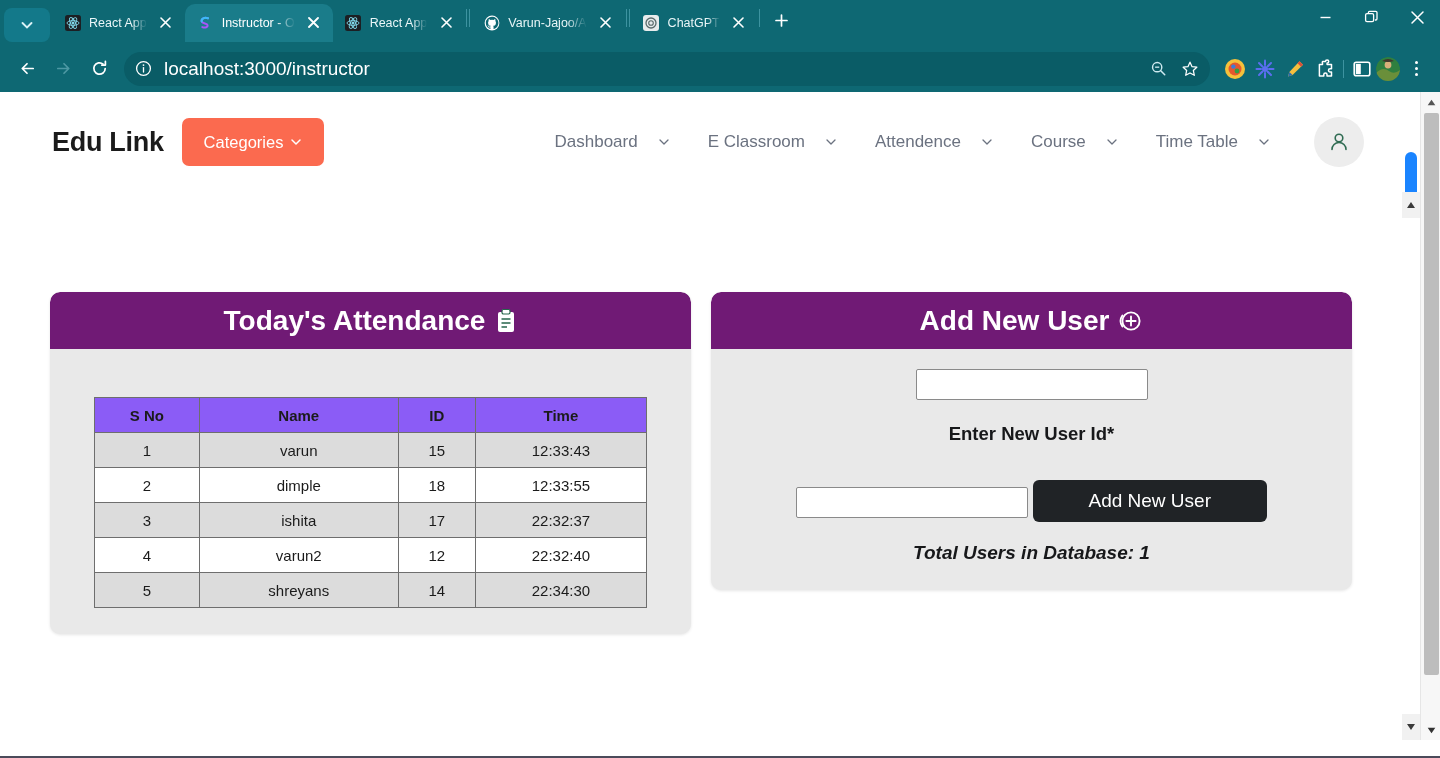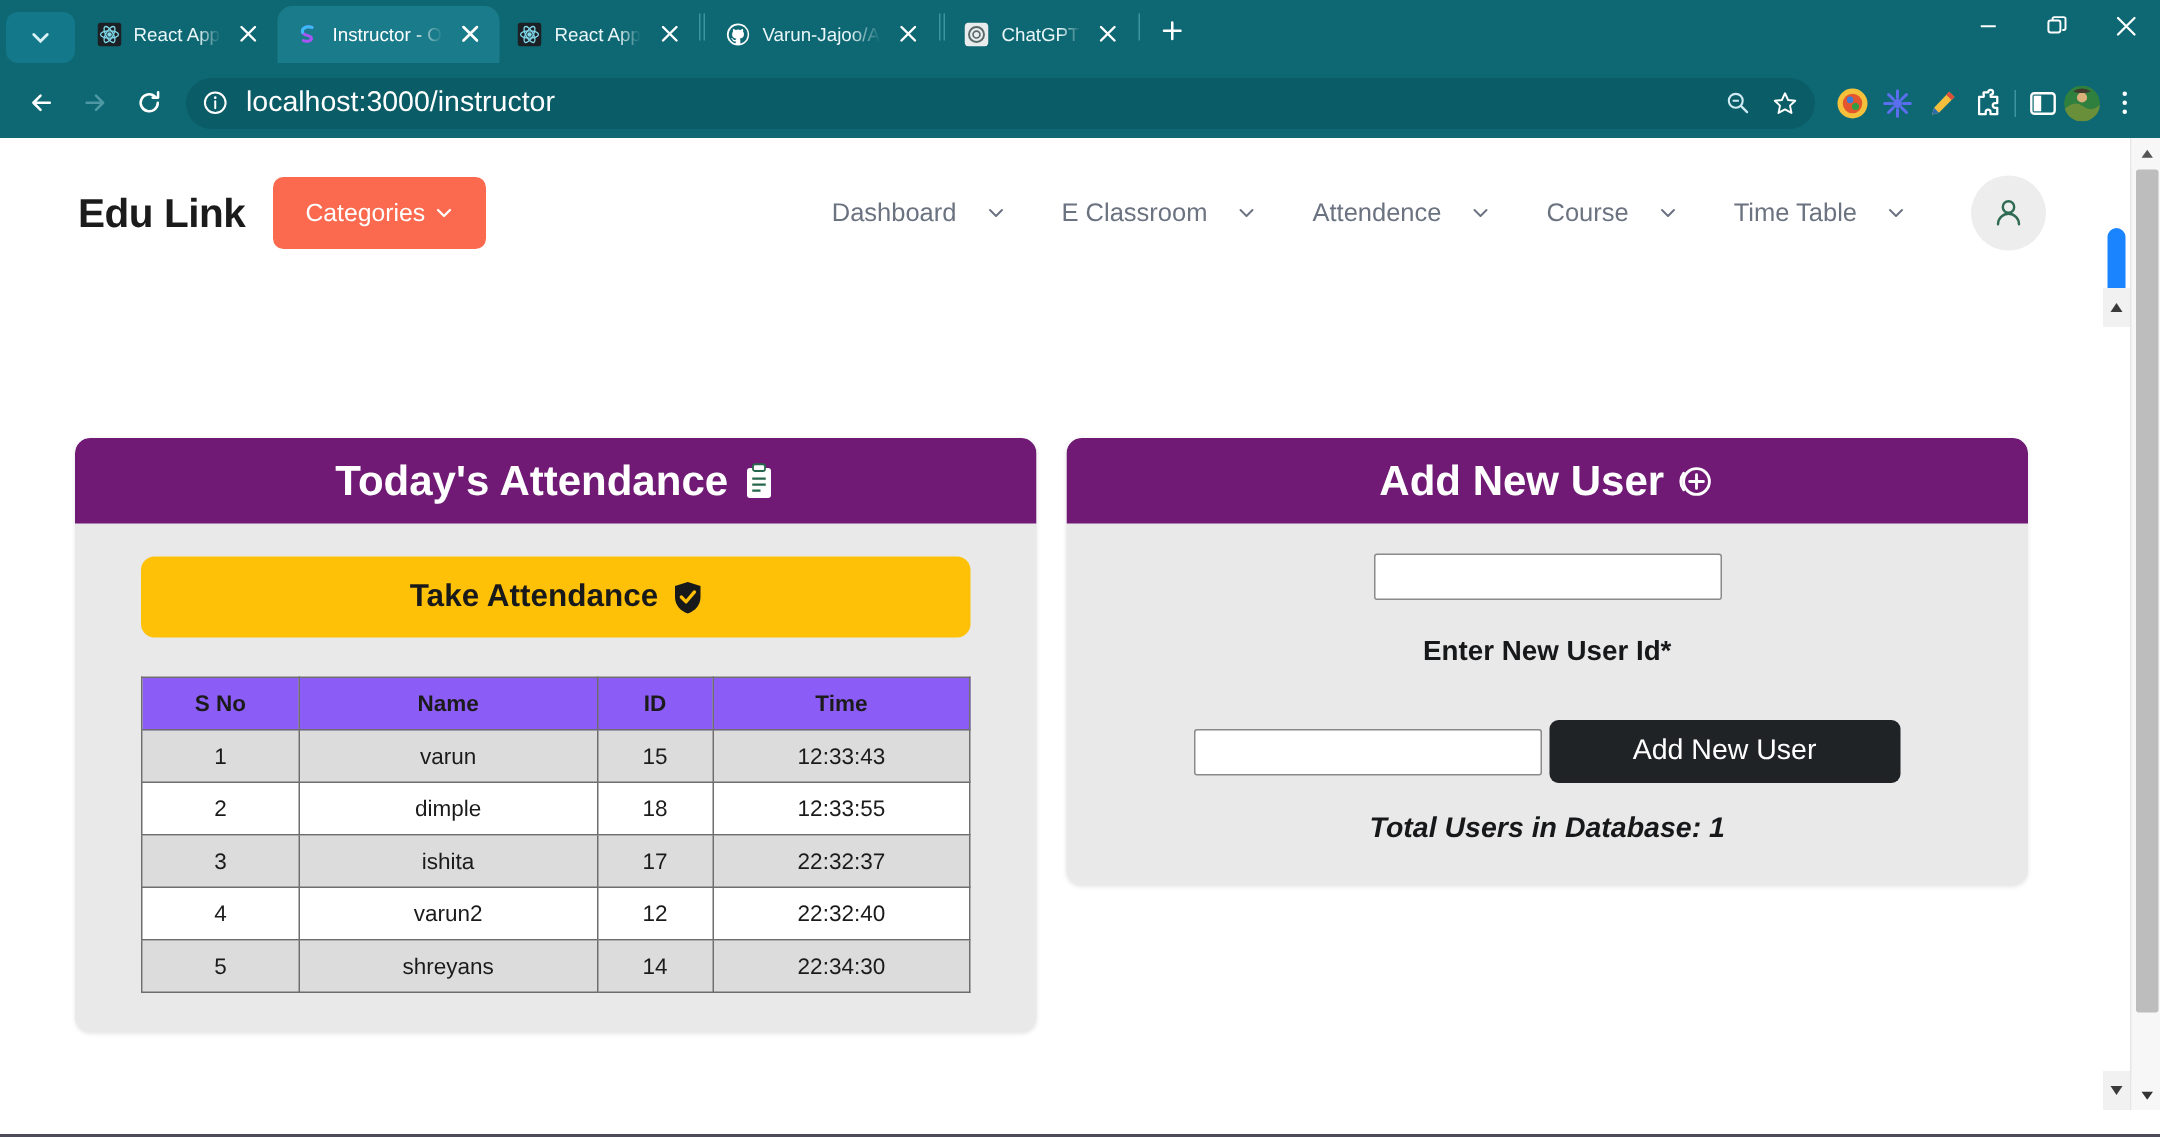--- a/index.html
+++ b/index.html
@@ -464,27 +464,20 @@
         <div class="card">
           <div class="card-head">
             <span>Today's Attendance</span>
             <svg width="22" height="26" viewBox="0 0 22 26">
               <rect x="3" y="4" width="16" height="20" rx="2" fill="#ffffff"></rect>
               <rect x="7" y="1.5" width="8" height="4.5" rx="1.4" fill="#ffffff" stroke="#27664c" stroke-width="1.2"></rect>
               <path d="M6.5 11 H15.5 M6.5 15 H15.5 M6.5 19 H12" stroke="#27664c" stroke-width="1.5"></path>
             </svg>
           </div>
           <div class="card-body">
-            <button class="take-btn">
-              <span>Take Attendance</span>
-              <svg width="19" height="23" viewBox="0 0 19 23">
-                <path d="M9.5 1 L18 3.6 V11 C18 16.6 14.2 20.4 9.5 22 C4.8 20.4 1 16.6 1 11 V3.6 Z" fill="#18191a"></path>
-                <path d="M5.2 11 L8.4 14.2 L14 7.6" fill="none" stroke="#ffc107" stroke-width="2.2" stroke-linecap="round" stroke-linejoin="round"></path>
-              </svg>
-            </button>
 
             <table class="att">
               <colgroup>
                 <col class="col-sno">
                   <col class="col-name">
                   <col class="col-id">
                   <col class="col-time">
               </colgroup>
               <thead>
                 <tr>

